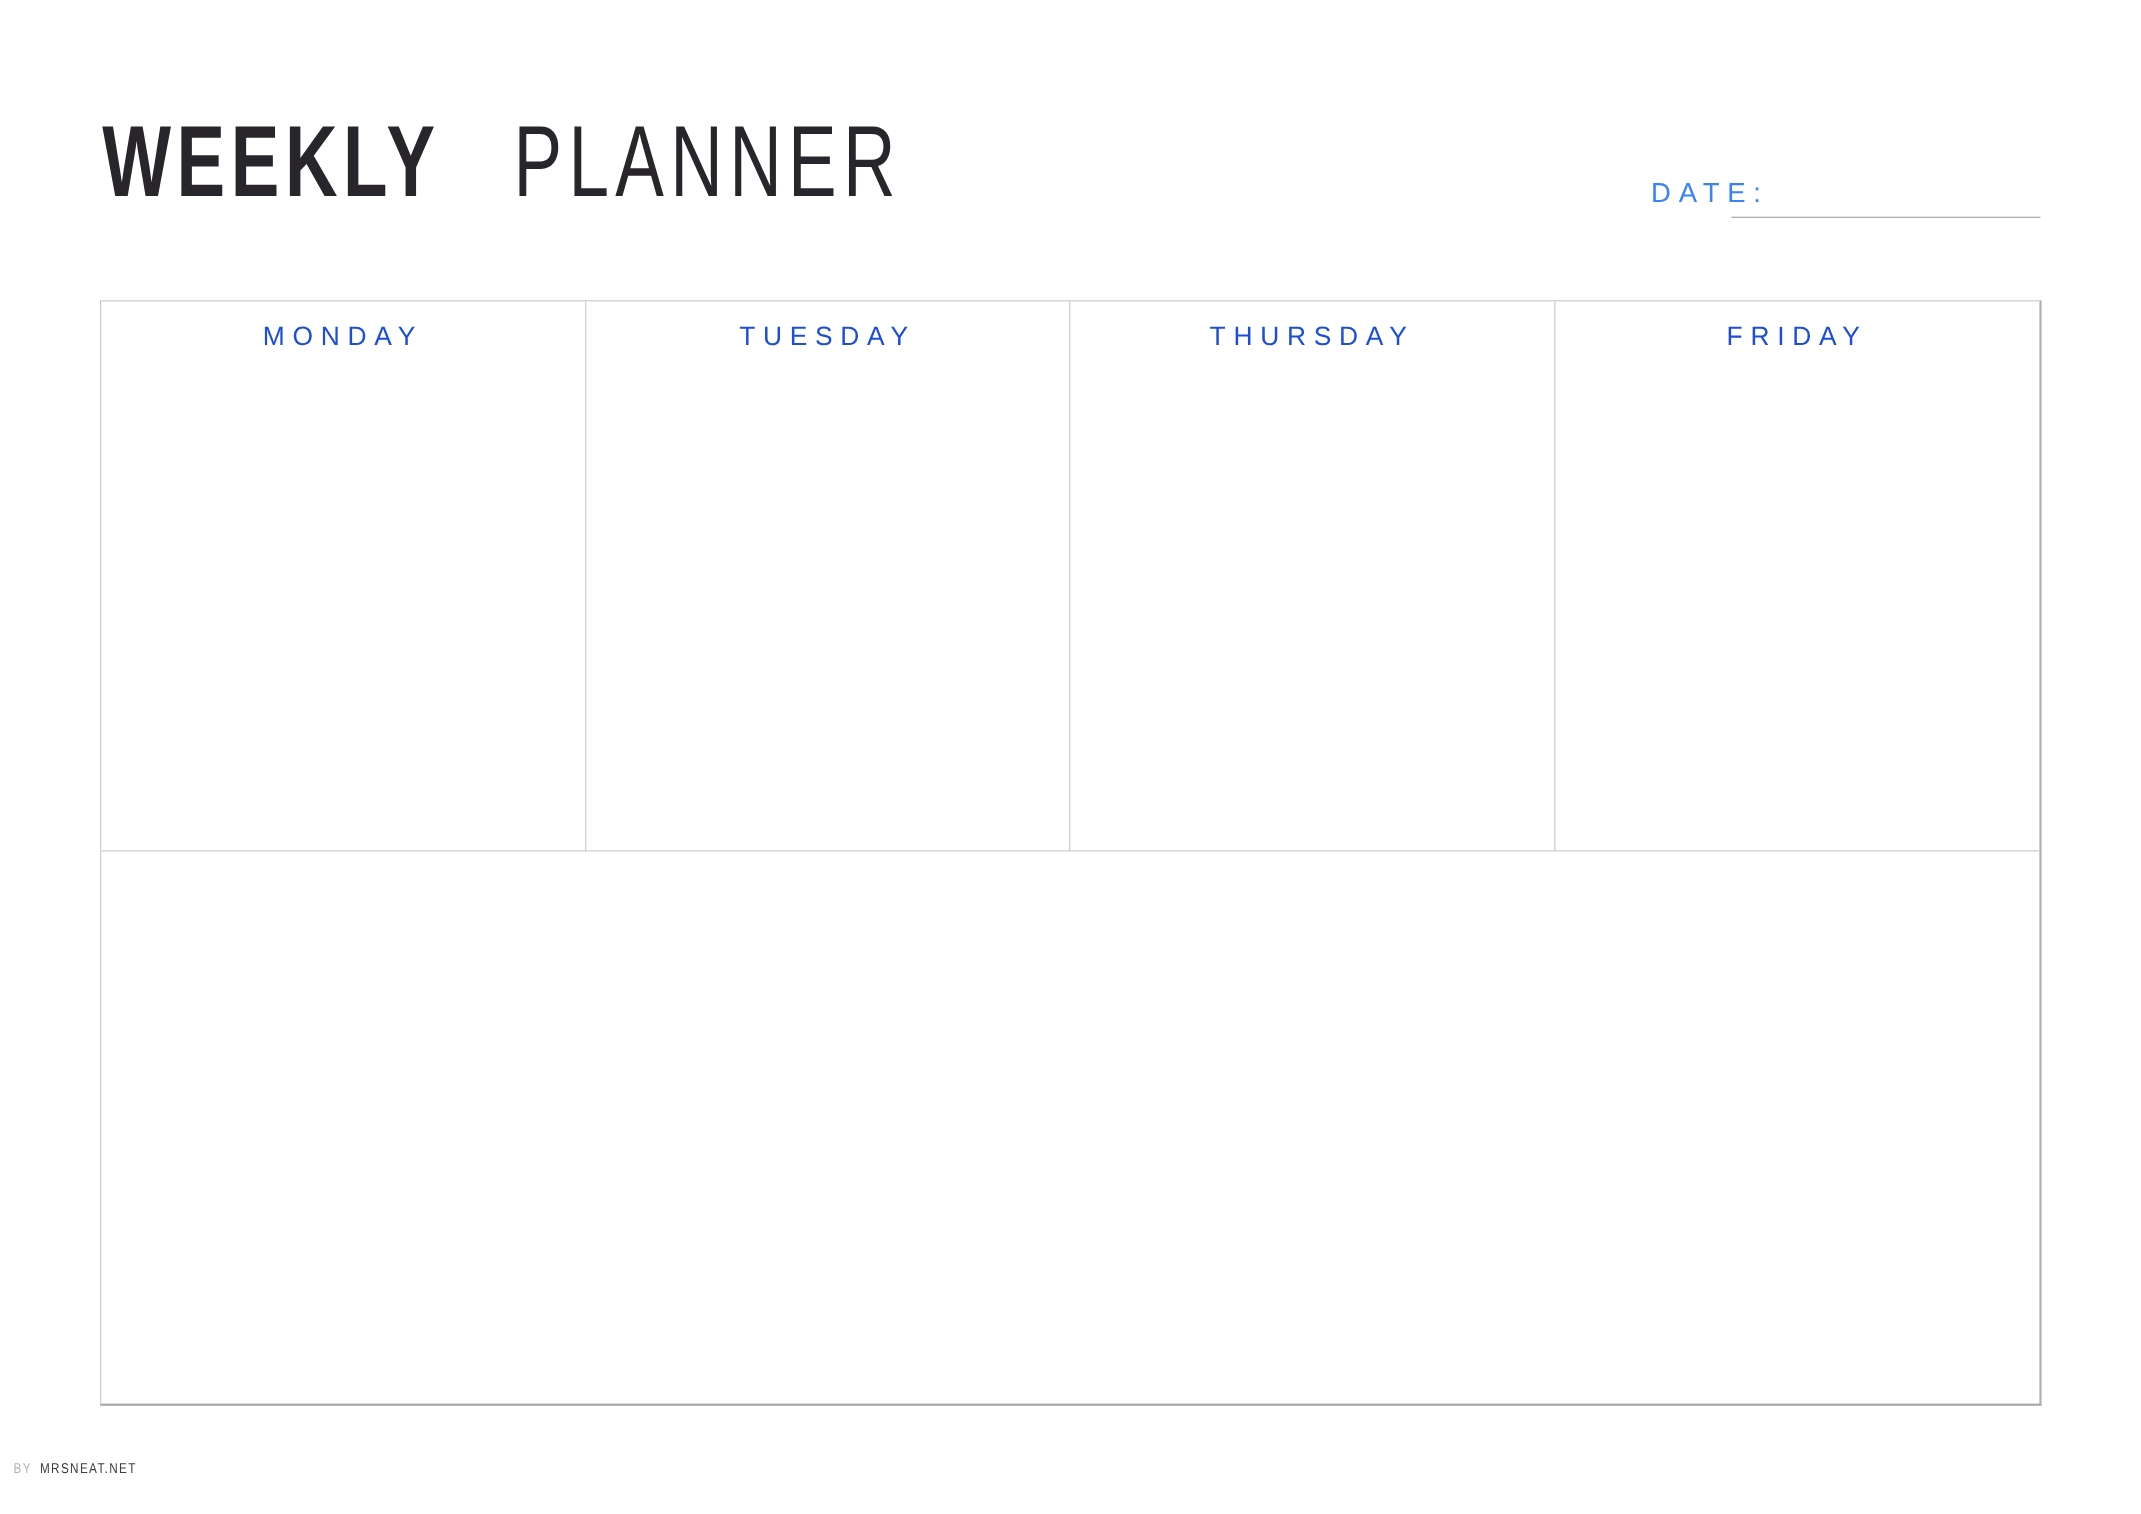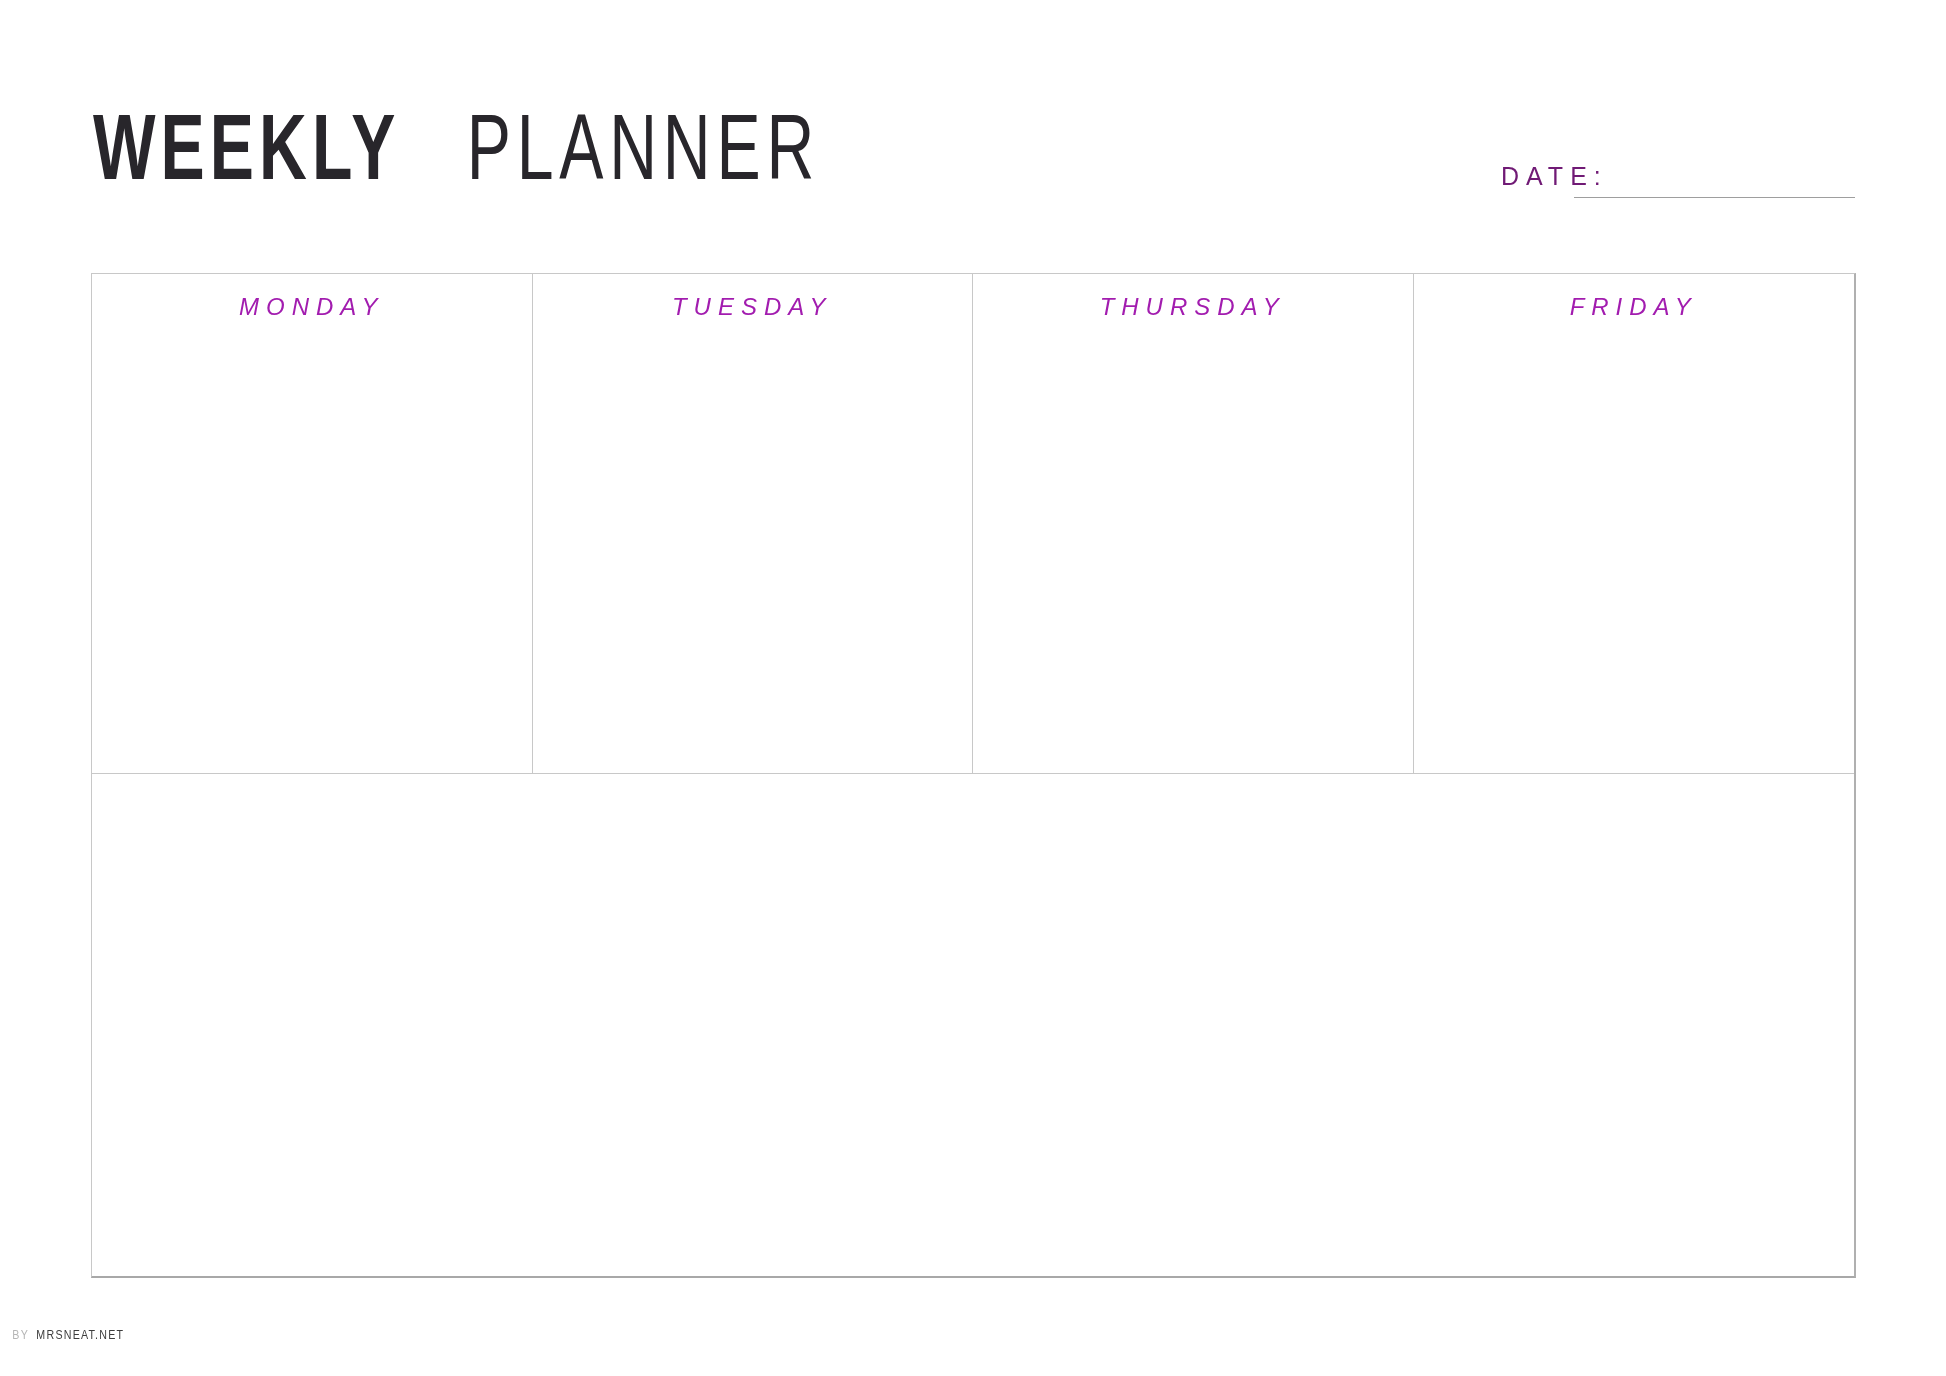--- a/index.html
+++ b/index.html
@@ -30,21 +30,21 @@
   .title-primary { font-weight: bold; letter-spacing: 7px; }
   .title-secondary { font-weight: normal; letter-spacing: 8px; }
 
   
   .date-label {
     position: absolute;
     left: 1501px;
     top: 162px;
     font-size: 25px;
     letter-spacing: 7px;
-    color: #701a75;
+    color: #3b82f6;
   }
   .date-line {
     position: absolute;
     left: 1574px;
     top: 197px;
     width: 281px;
     height: 0;
     border-bottom: 1px solid #9e9e9e;
   }
 
@@ -68,23 +68,22 @@
     display: flex;
     flex-direction: column;
     align-items: center;
   }
   .cell:nth-child(4n) { border-right: none; text-align: right; }
   .cell:nth-child(-n+4) { border-bottom: 1px solid #c8c8c8; }
   .cell-label {
     padding-top: 19px;
     font-size: 24px;
     letter-spacing: 7px;
-    color: #a21caf;
+    color: #1d4ed8;
     white-space: nowrap;
-    font-style: italic;
   }
   .cell-space { flex: 1; width: 100%; }
 
   
   .footer {
     position: absolute;
     left: 0;
     right: 0;
     top: 1326px;
     text-align: left;

